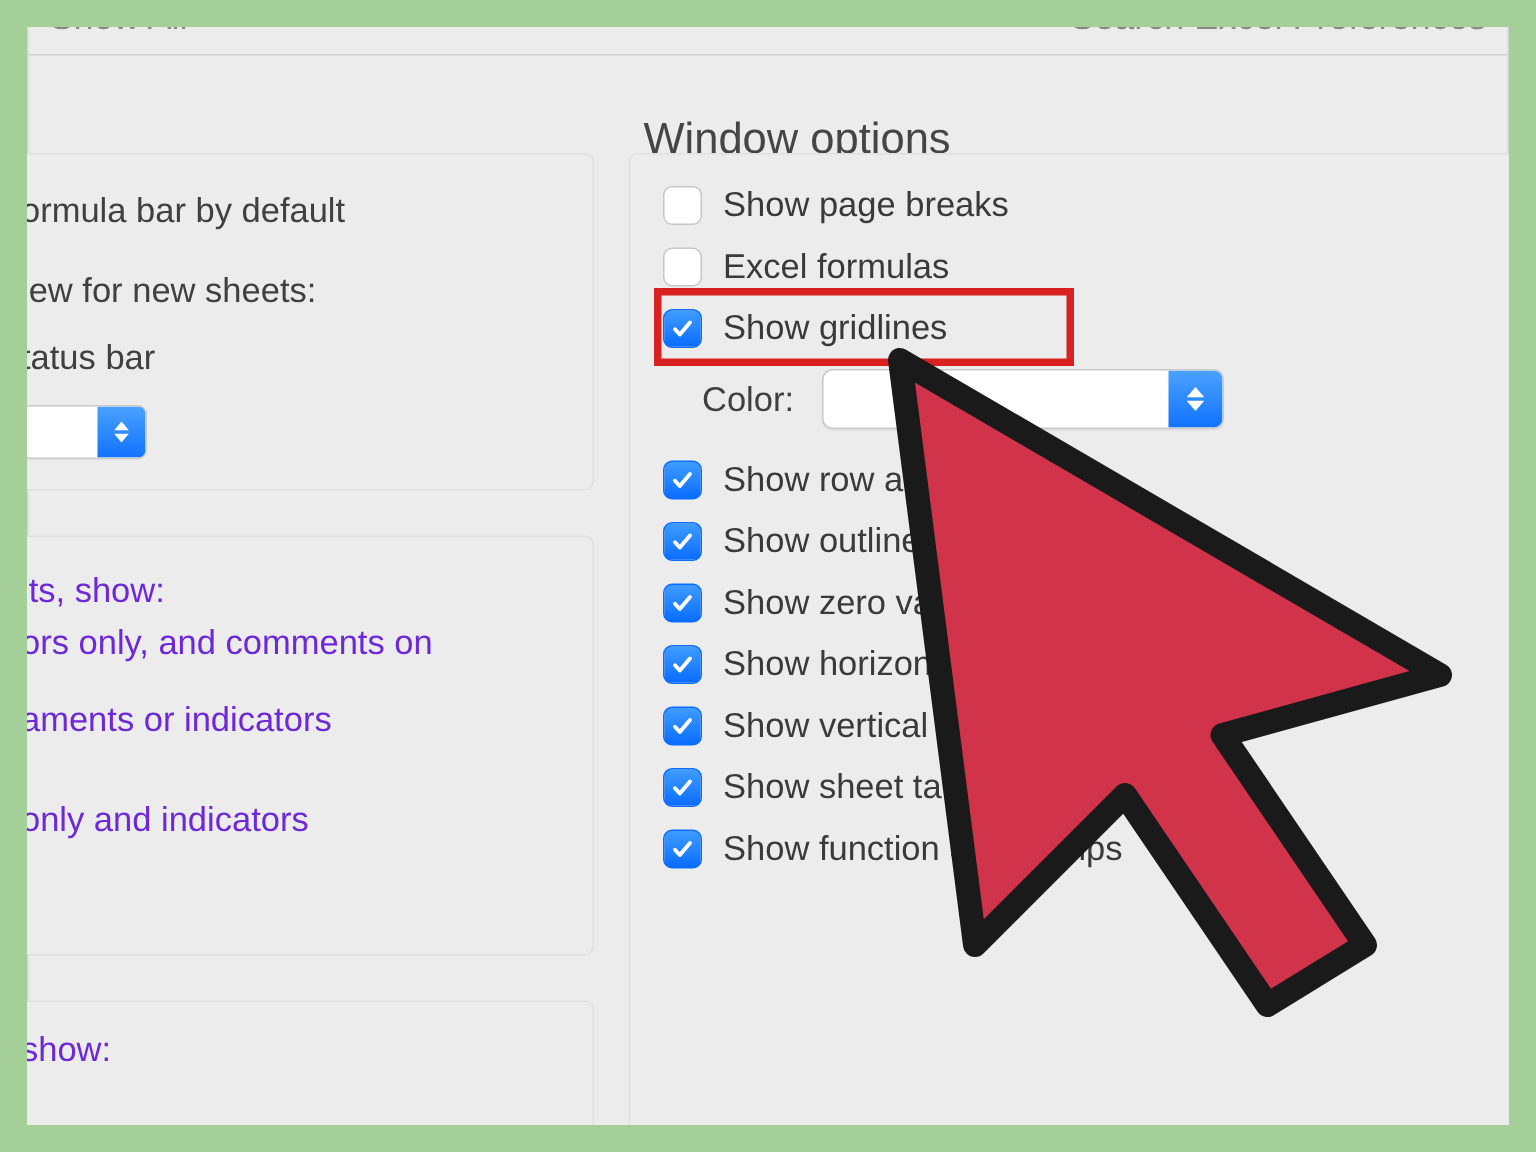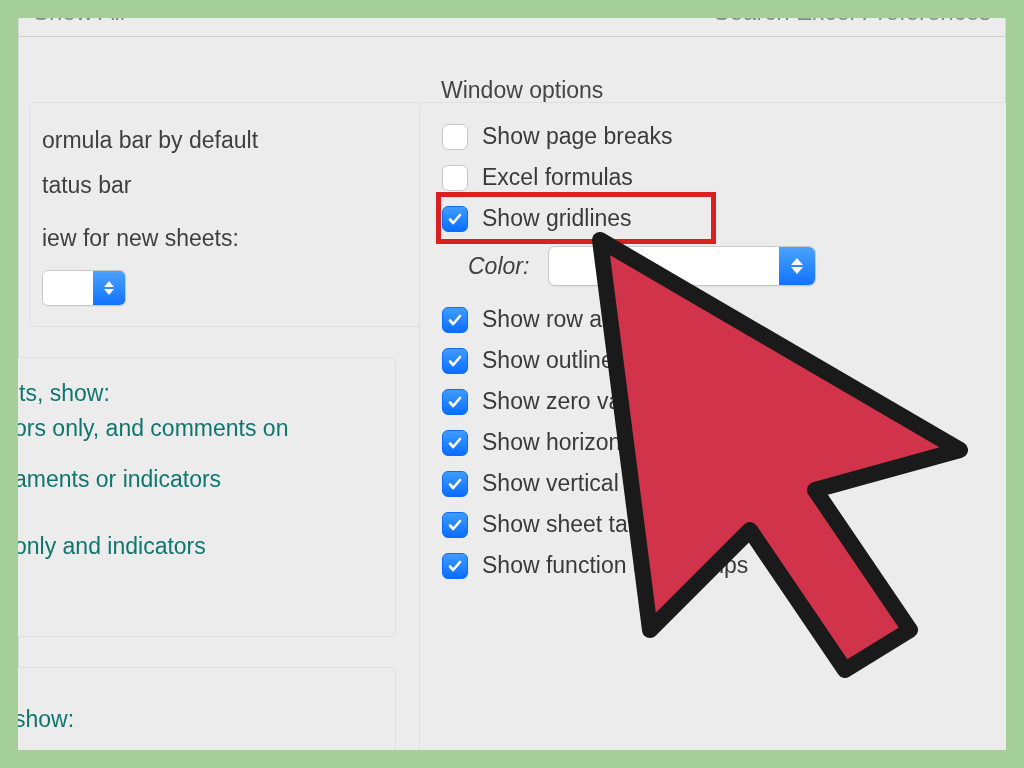--- a/index.html
+++ b/index.html
@@ -48,46 +48,45 @@
   .panel {
     position: absolute;
     background: #ececec;
     border: 1px solid #dfdfdf;
     border-radius: 6px;
   }
   .panel-left-1 {
     left: -18px; top: 65px;
     width: 395px; height: 225px;
     padding: 18px 12px 12px 12px;
-    margin-left: 28px;
   }
   .panel-left-2 {
     left: -18px; top: 320px;
     width: 395px; height: 280px;
     padding: 18px 12px 12px 12px;
   }
   .panel-left-3 {
     left: -18px; top: 630px;
     width: 395px; height: 200px;
     padding: 18px 12px 12px 12px;
   }
   .panel-right {
     left: 400px; top: 65px;
     width: 600px; height: 680px;
     padding: 0 12px 12px 12px;
   }
   .section-title {
     position: absolute;
-    left: 422px;
+    left: 410px;
     top: 40px;
-    font-size: 23px;
+    font-size: 29px;
     color: #454545;
   }
   .left-line { margin: 6px 0 18px 0; color:#404040;}
-  .left-sub { margin: 4px 0 8px 0; color:#0f766e;}
+  .left-sub { margin: 4px 0 8px 0; color:#6d28d9;}
   .dropdown-wrap {
     margin-top: 6px;
   }
   .mac-select {
     display: inline-flex;
     align-items: stretch;
     height: 36px;
     border: 1px solid #c8c8c8;
     border-radius: 6px;
     background: #fff;
@@ -125,21 +124,20 @@
   .mac-checkbox.checked {
     background: linear-gradient(#3f9cff,#0a6dff);
     border-color: #0a6dff;
   }
   .mac-checkbox.checked svg { display:block; }
   .mac-checkbox svg { display:none; }
   .color-row {
     display:flex; align-items:center; gap: 19px;
     margin: 10px 16px 20px 36px;
     color:#404040;
-    font-style:italic;
   }
   .color-select {
     display:inline-flex; align-items:stretch;
     height: 40px;
     border-radius: 7px;
     overflow:hidden;
     border:1px solid #c8c8c8;
     background:#fff;
     box-shadow: 0 1px 1px rgba(0,0,0,0.05);
   }
@@ -173,22 +171,22 @@
 
   <div class="toolbar">
     <span>Show All</span>
     <span>Search Excel Preferences</span>
   </div>
 
   <div class="content">
 
     <div class="panel panel-left-1">
       <div class="left-line">ormula bar by default</div>
+      <div class="left-line" style="margin-top:26px">iew for new sheets:</div>
       <div class="left-line">tatus bar</div>
-      <div class="left-line" style="margin-top:26px">iew for new sheets:</div>
       <div class="dropdown-wrap">
         <div class="mac-select">
           <span class="value"></span>
           <span class="arrows">
             <svg width="10" height="6" viewBox="0 0 10 6">
                 <path d="M0 6 L5 0 L10 6 Z" fill="#fff"></path>
               </svg>
             <svg width="10" height="6" viewBox="0 0 10 6">
                 <path d="M0 0 L5 6 L10 0 Z" fill="#fff"></path>
               </svg>
@@ -198,21 +196,21 @@
     </div>
 
     <div class="panel panel-left-2">
       <div class="left-sub" style="margin-top:4px">its, show:</div>
       <div class="left-sub">ors only, and comments on</div>
       <div class="left-sub" style="margin-top:24px">aments or indicators</div>
       <div class="left-sub" style="margin-top:40px">only and indicators</div>
     </div>
 
     <div class="panel panel-left-3">
-      <div class="left-sub" style="margin-top:20px">show:</div>
+      <div class="left-sub" style="margin-top:0">show:</div>
     </div>
 
     <div class="section-title">Window options</div>
     <div class="panel panel-right">
       <div id="right-options" style="margin-top:20px">
           <div class="check-row indent">
             <span class="mac-checkbox"></span>
             <span>Show page breaks</span>
           </div>
           <div class="check-row indent">

